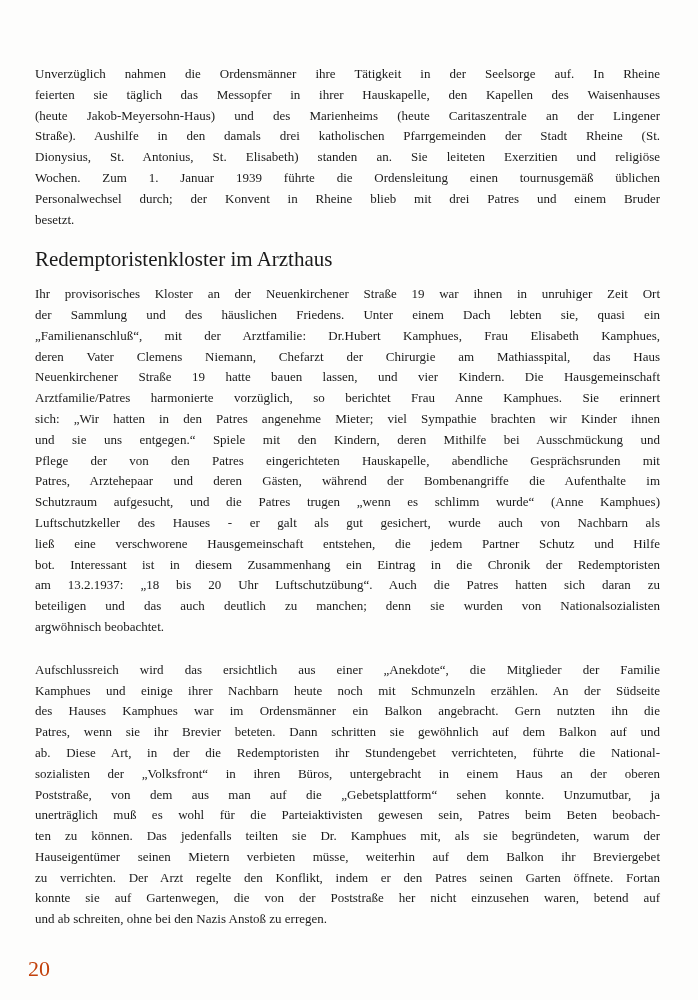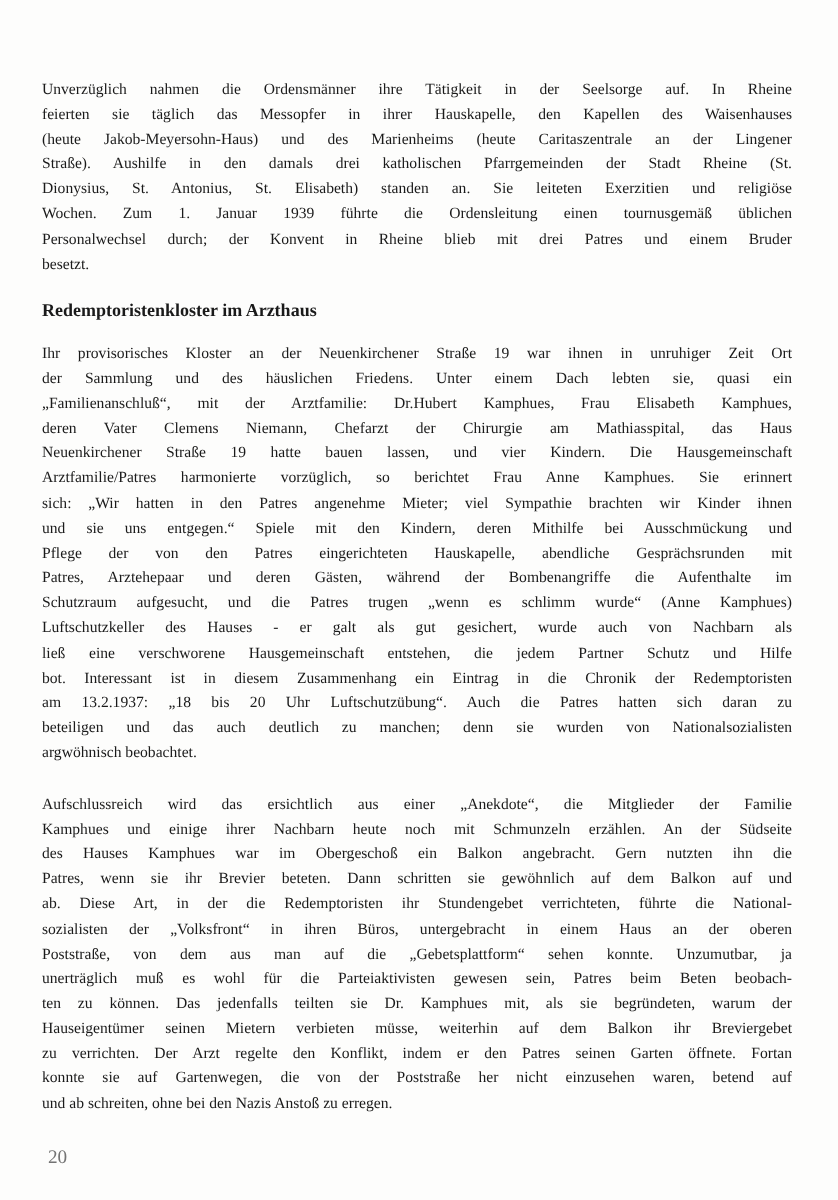--- a/index.html
+++ b/index.html
@@ -25,32 +25,32 @@
   .line {
     white-space: nowrap;
     text-align: justify;
     text-align-last: justify;
     text-justify: inter-word;
   }
   .line.last {
     text-align-last: left;
   }
   .section-heading {
-    font-size: 15px;
+    font-size: 21px;
     line-height: 20.8px;
-    font-weight: bold;
+    font-weight: normal;
     margin: 19px 0 14px 0;
   }
   #p3 { margin-top: 22px; }
   .page-number {
     position: absolute;
-    left: 40px;
+    left: 28px;
     top: 956px;
-    font-size: 16px;
-    color: #737373;
+    font-size: 22px;
+    color: #c2410c;
   }
 </style>
 </head>
 <body>
 
 <div class="text-column">
   <div class="para" id="p1">
       <div class="line">Unverzüglich nahmen die Ordensmänner ihre Tätigkeit in der Seelsorge auf. In Rheine</div>
       <div class="line">feierten sie täglich das Messopfer in ihrer Hauskapelle, den Kapellen des Waisenhauses</div>
       <div class="line">(heute Jakob-Meyersohn-Haus) und des Marienheims (heute Caritaszentrale an der Lingener</div>
@@ -79,21 +79,21 @@
       <div class="line">ließ eine verschworene Hausgemeinschaft entstehen, die jedem Partner Schutz und Hilfe</div>
       <div class="line">bot. Interessant ist in diesem Zusammenhang ein Eintrag in die Chronik der Redemptoristen</div>
       <div class="line">am 13.2.1937: „18 bis 20 Uhr Luftschutzübung“. Auch die Patres hatten sich daran zu</div>
       <div class="line">beteiligen und das auch deutlich zu manchen; denn sie wurden von Nationalsozialisten</div>
       <div class="line last">argwöhnisch  beobachtet.</div>
     </div>
 
   <div class="para" id="p3">
       <div class="line">Aufschlussreich wird das ersichtlich aus einer „Anekdote“, die Mitglieder der Familie</div>
       <div class="line">Kamphues und einige ihrer Nachbarn heute noch mit Schmunzeln erzählen. An der Südseite</div>
-      <div class="line">des Hauses Kamphues war im Obergeschoß ein Balkon angebracht. Gern nutzten ihn die</div>
+      <div class="line">des Hauses Kamphues war im Ordensmänner ein Balkon angebracht. Gern nutzten ihn die</div>
       <div class="line">Patres, wenn sie ihr Brevier beteten. Dann schritten sie gewöhnlich auf dem Balkon auf und</div>
       <div class="line">ab. Diese Art, in der die Redemptoristen ihr Stundengebet verrichteten, führte die National-</div>
       <div class="line">sozialisten der „Volksfront“ in ihren Büros, untergebracht in einem Haus an der oberen</div>
       <div class="line">Poststraße, von dem aus man auf die „Gebetsplattform“ sehen konnte. Unzumutbar, ja</div>
       <div class="line">unerträglich muß es wohl für die Parteiaktivisten gewesen sein, Patres beim Beten beobach-</div>
       <div class="line">ten zu können. Das jedenfalls teilten sie Dr. Kamphues mit, als sie begründeten, warum der</div>
       <div class="line">Hauseigentümer seinen Mietern verbieten müsse, weiterhin auf dem Balkon ihr Breviergebet</div>
       <div class="line">zu verrichten. Der Arzt regelte den Konflikt, indem er den Patres seinen Garten öffnete. Fortan</div>
       <div class="line">konnte sie auf Gartenwegen, die von der Poststraße her nicht einzusehen waren, betend auf</div>
       <div class="line last">und ab schreiten, ohne bei den Nazis Anstoß zu erregen.</div>

